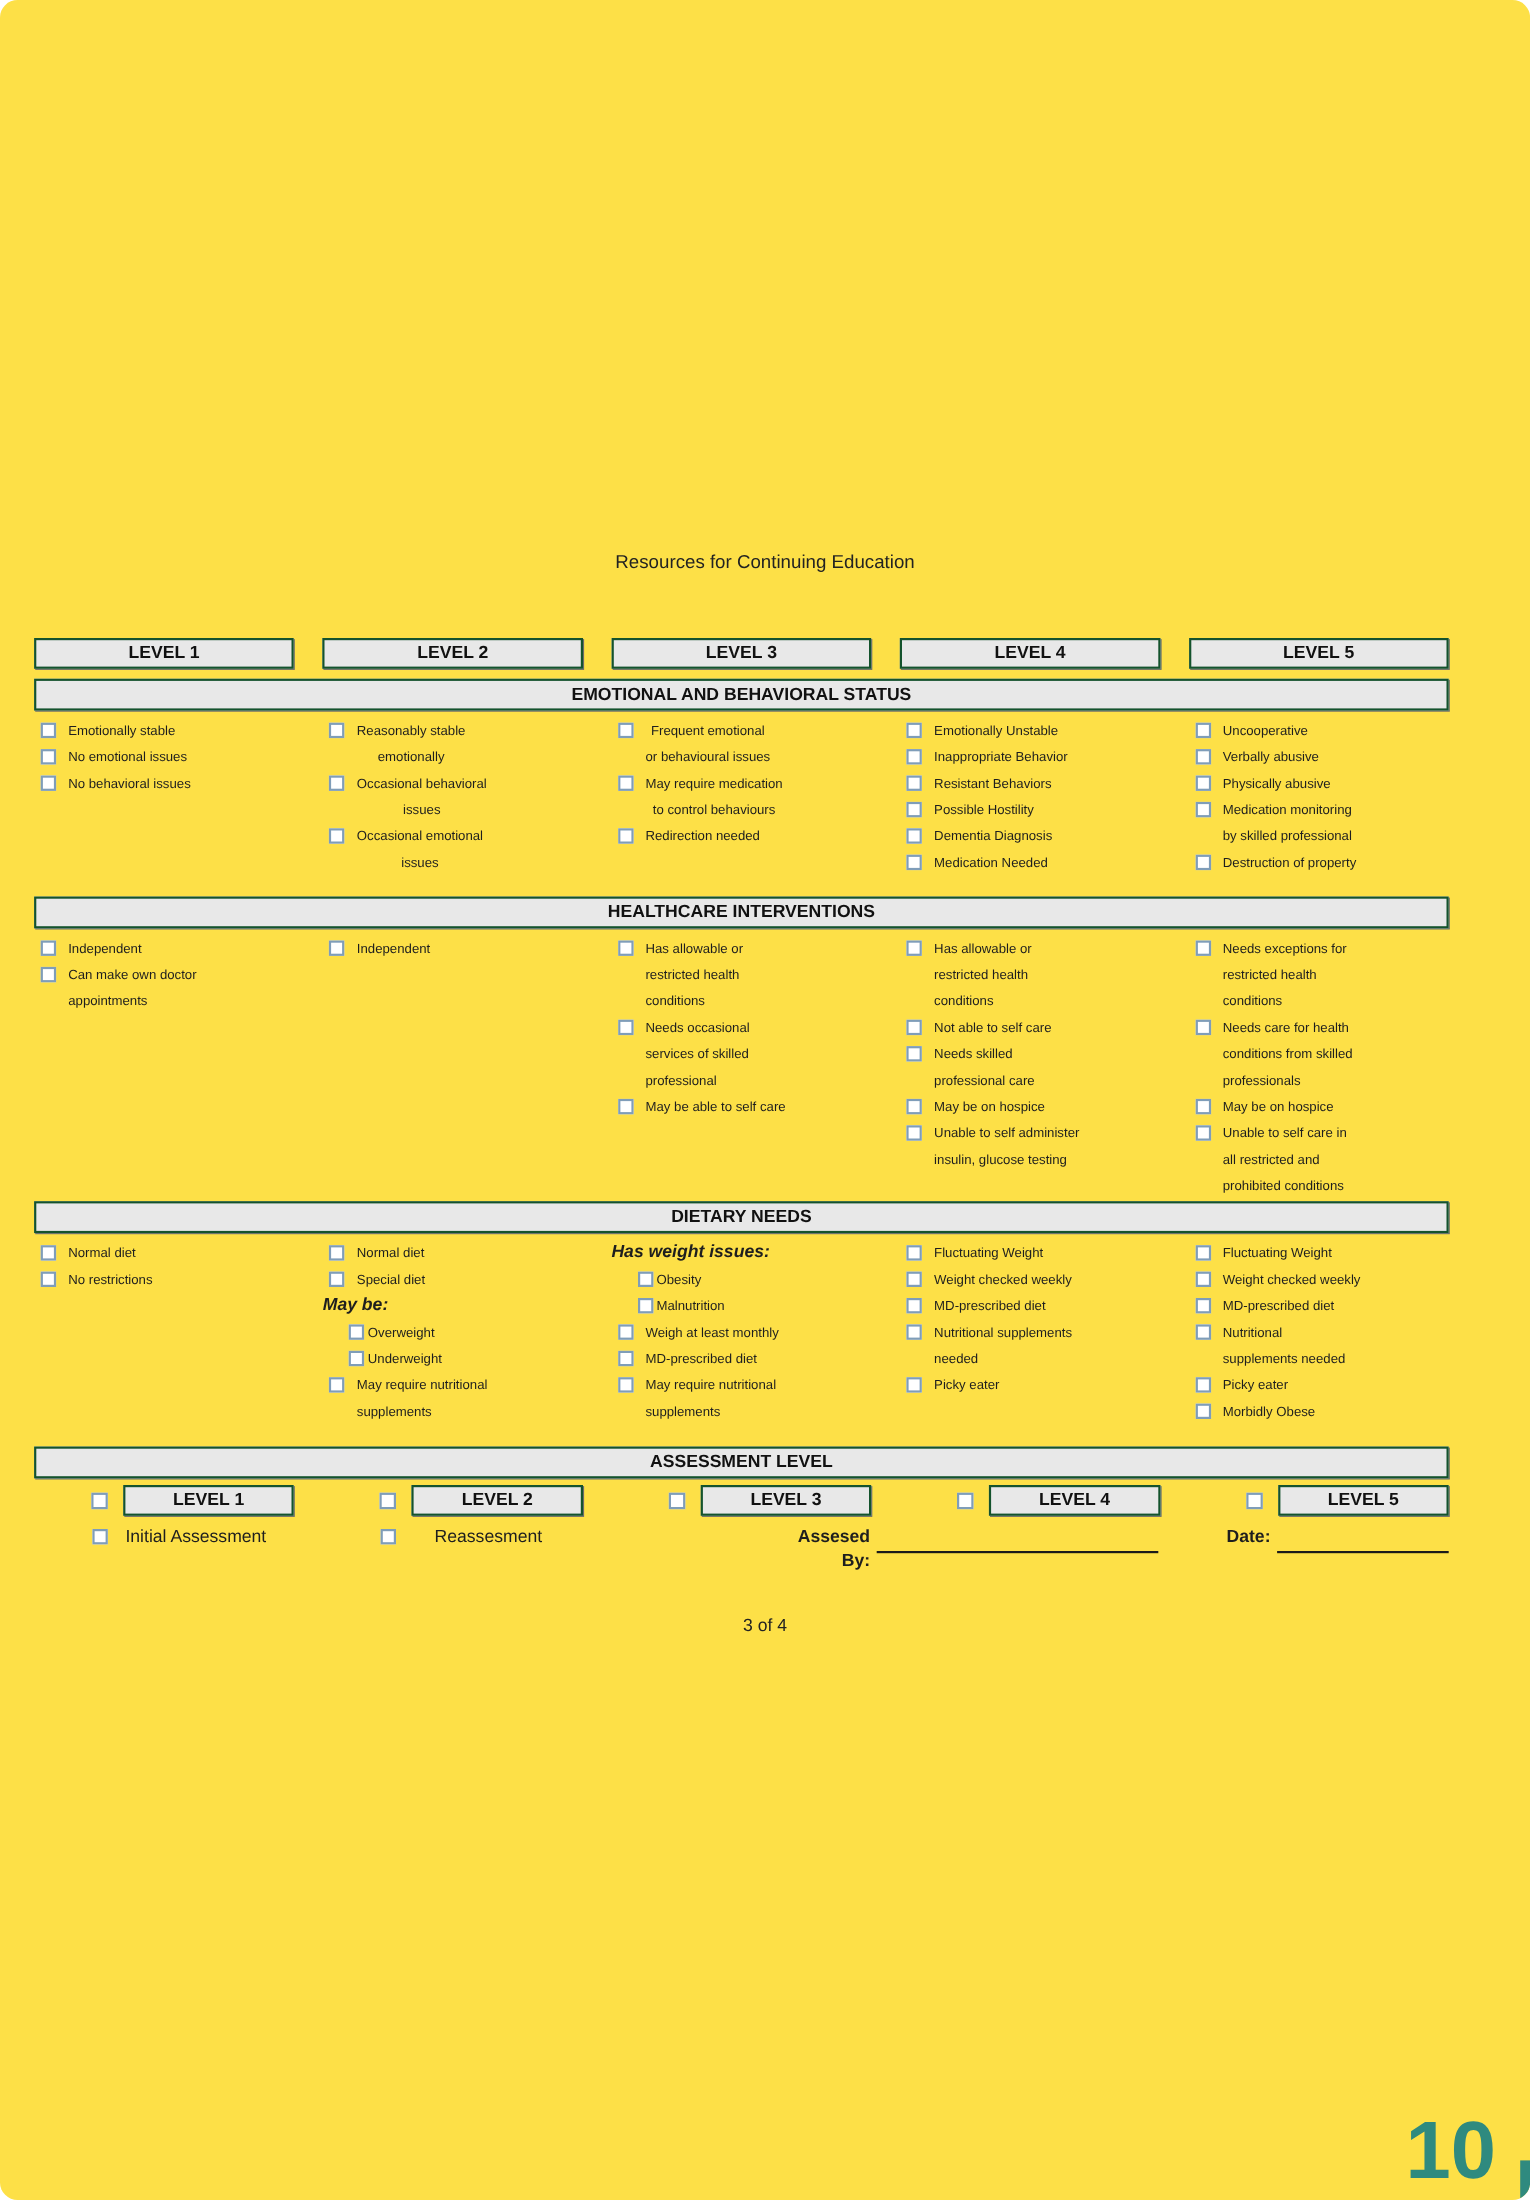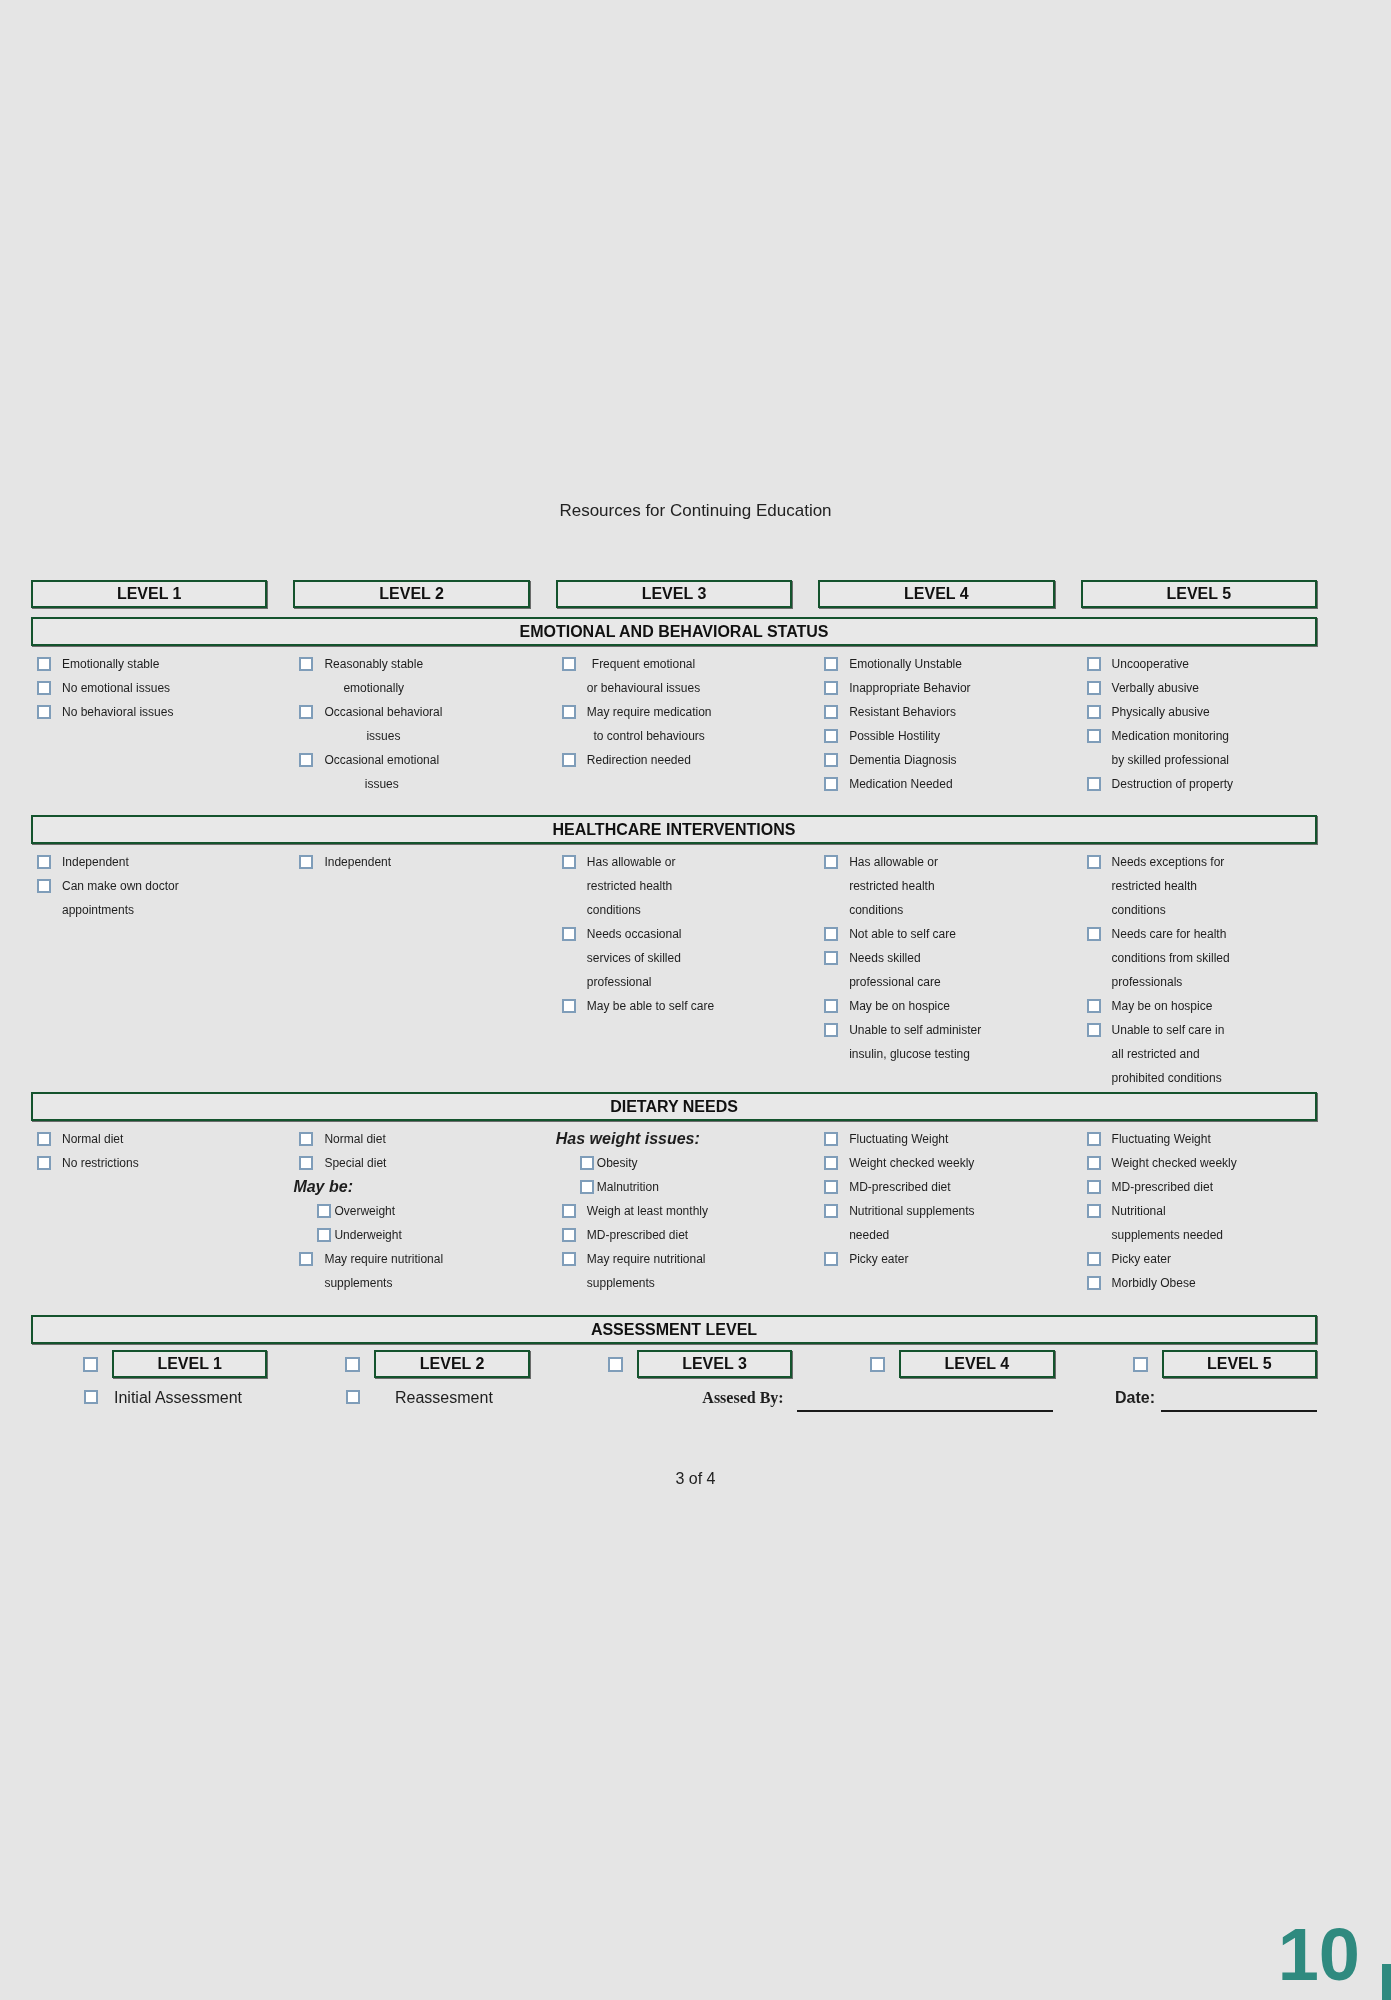--- a/index.html
+++ b/index.html
@@ -1,17 +1,17 @@
 <!DOCTYPE html>
 <html><head>
 <meta charset="utf-8">
 <style>
   html,body { margin:0; padding:0; background:#ffffff; }
-  .page { position:relative; width:1391px; height:2000px; background:#e5e5e5;
-          font-family:"Liberation Sans", sans-serif; color:#1e1e1e; overflow:hidden; }
+  .page { position:relative; width:1391px; height:2000px; background:#fde047;
+          font-family:"Liberation Sans", sans-serif; color:#1e1e1e; overflow:hidden;border-radius:16px; }
 
   .doc-title { position:absolute; top:501px; left:0; width:100%; text-align:center;
                font-size:17px; line-height:20px; color:#222; }
 
   .content { position:absolute; left:31px; top:580px; width:1286px; }
 
   .grid5 { display:grid; grid-template-columns:repeat(5,1fr); column-gap:26px; }
 
   .level-box, .bar, .assess-box {
       background:#e8e8e8; border:2px solid #14532d; box-shadow:1px 1px 0 #6b6b6b;
@@ -40,21 +40,21 @@
          background:#fff; flex:none; margin-right:14px; }
   .assess-box { flex:1; height:28px; }
 
   .bottom { position:relative; margin-top:8px; height:34px; }
   .bottom .cb { position:absolute; margin:0; }
   #init-cb { left:53px; top:4px; }
   #re-cb { left:315px; top:4px; }
   .blabel { position:absolute; top:1px; font-size:16px; line-height:22px; font-weight:600; }
   #init-label { left:83px; font-weight:400; }
   #re-label { left:364px; font-weight:400; }
-  #assessedby-label { left:664px; width:96px; text-align:center;font-family:Liberation Serif, serif; }
+  #assessedby-label { left:664px; width:96px; text-align:right; }
   #date-label { left:1084px; }
   .fill-line { position:absolute; top:0; height:24px; border-bottom:2px solid #1a1a1a; }
   #assessedby-line { left:766px; width:256px; }
   #date-line { left:1130px; width:156px; }
 
   .page-num { position:absolute; top:1470px; left:0; width:100%; text-align:center;
               font-size:16px; color:#222; }
 
   .corner-num { position:absolute; right:31px; top:1918px; font-size:74px; line-height:74px;
                 font-weight:700; }

